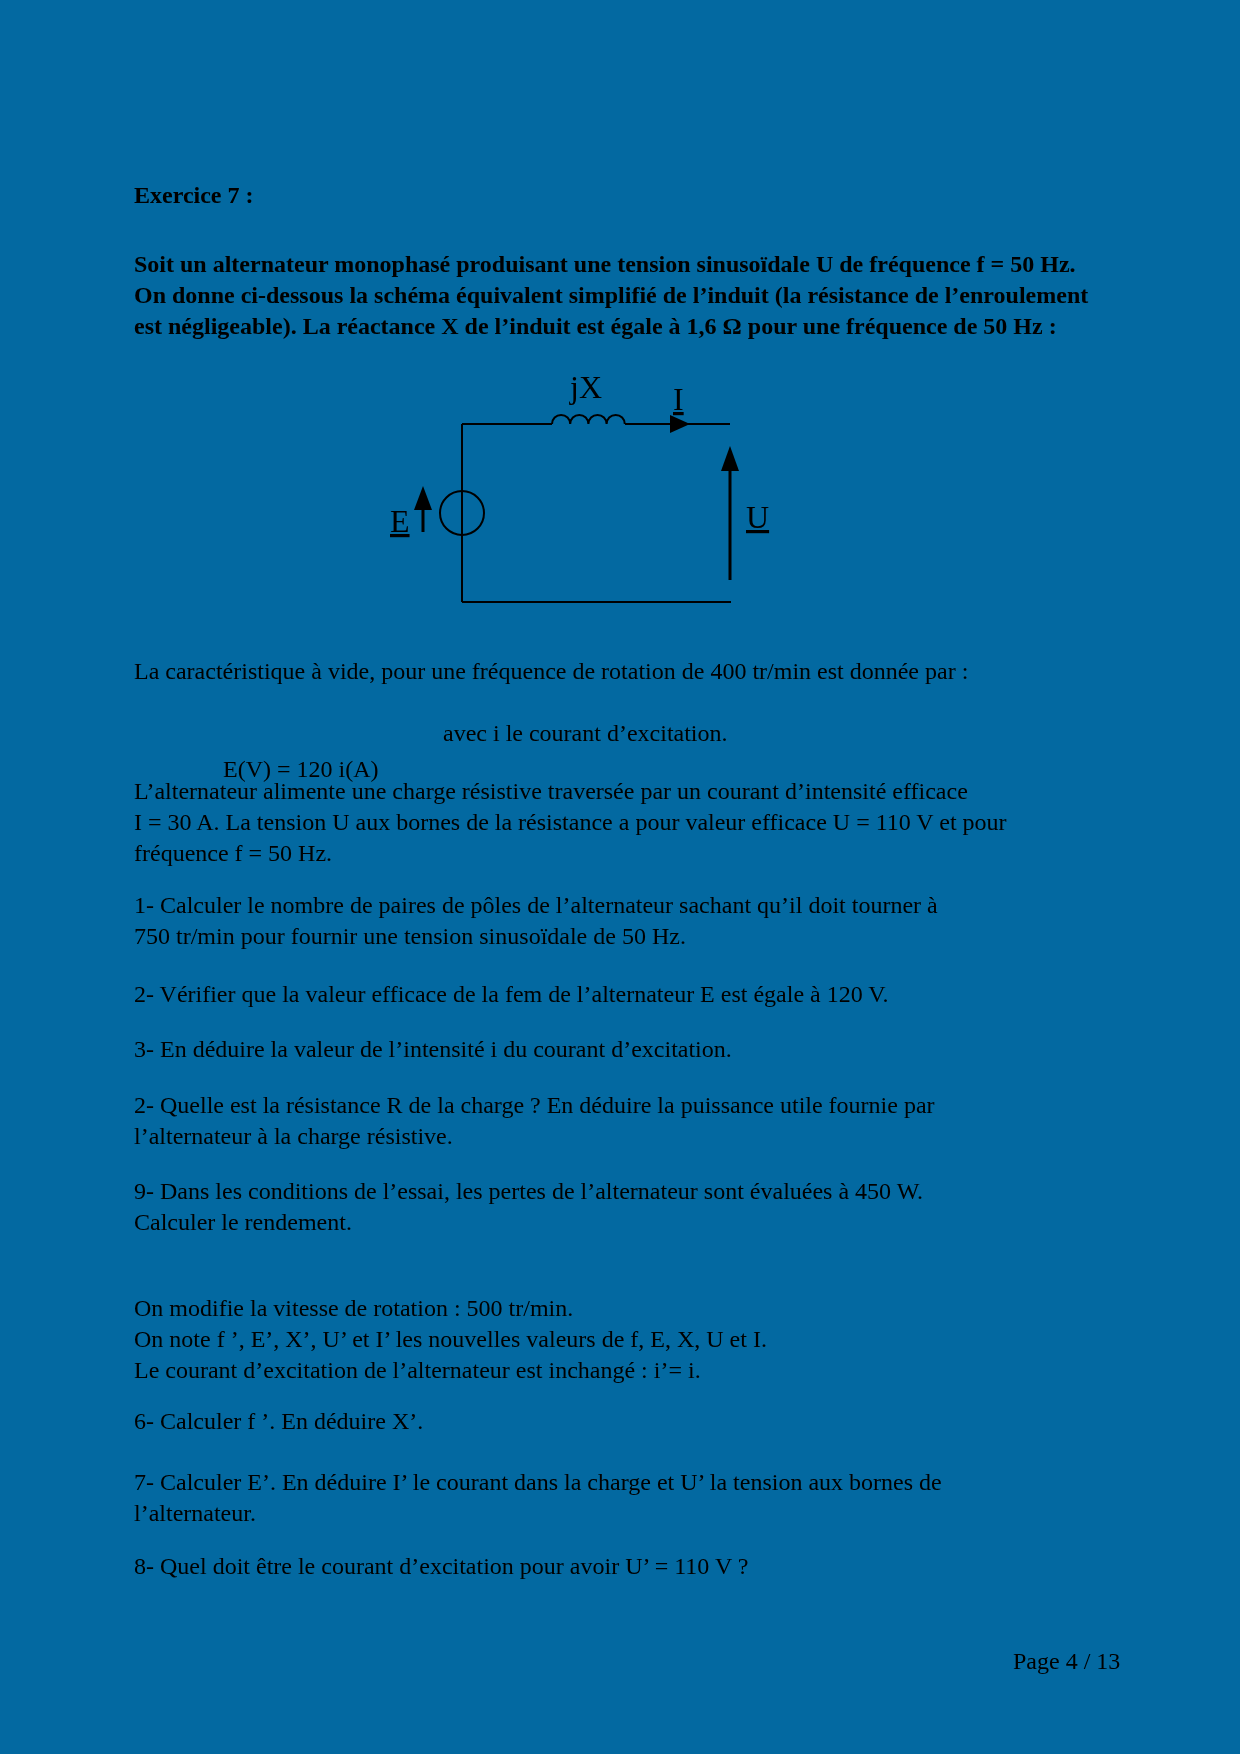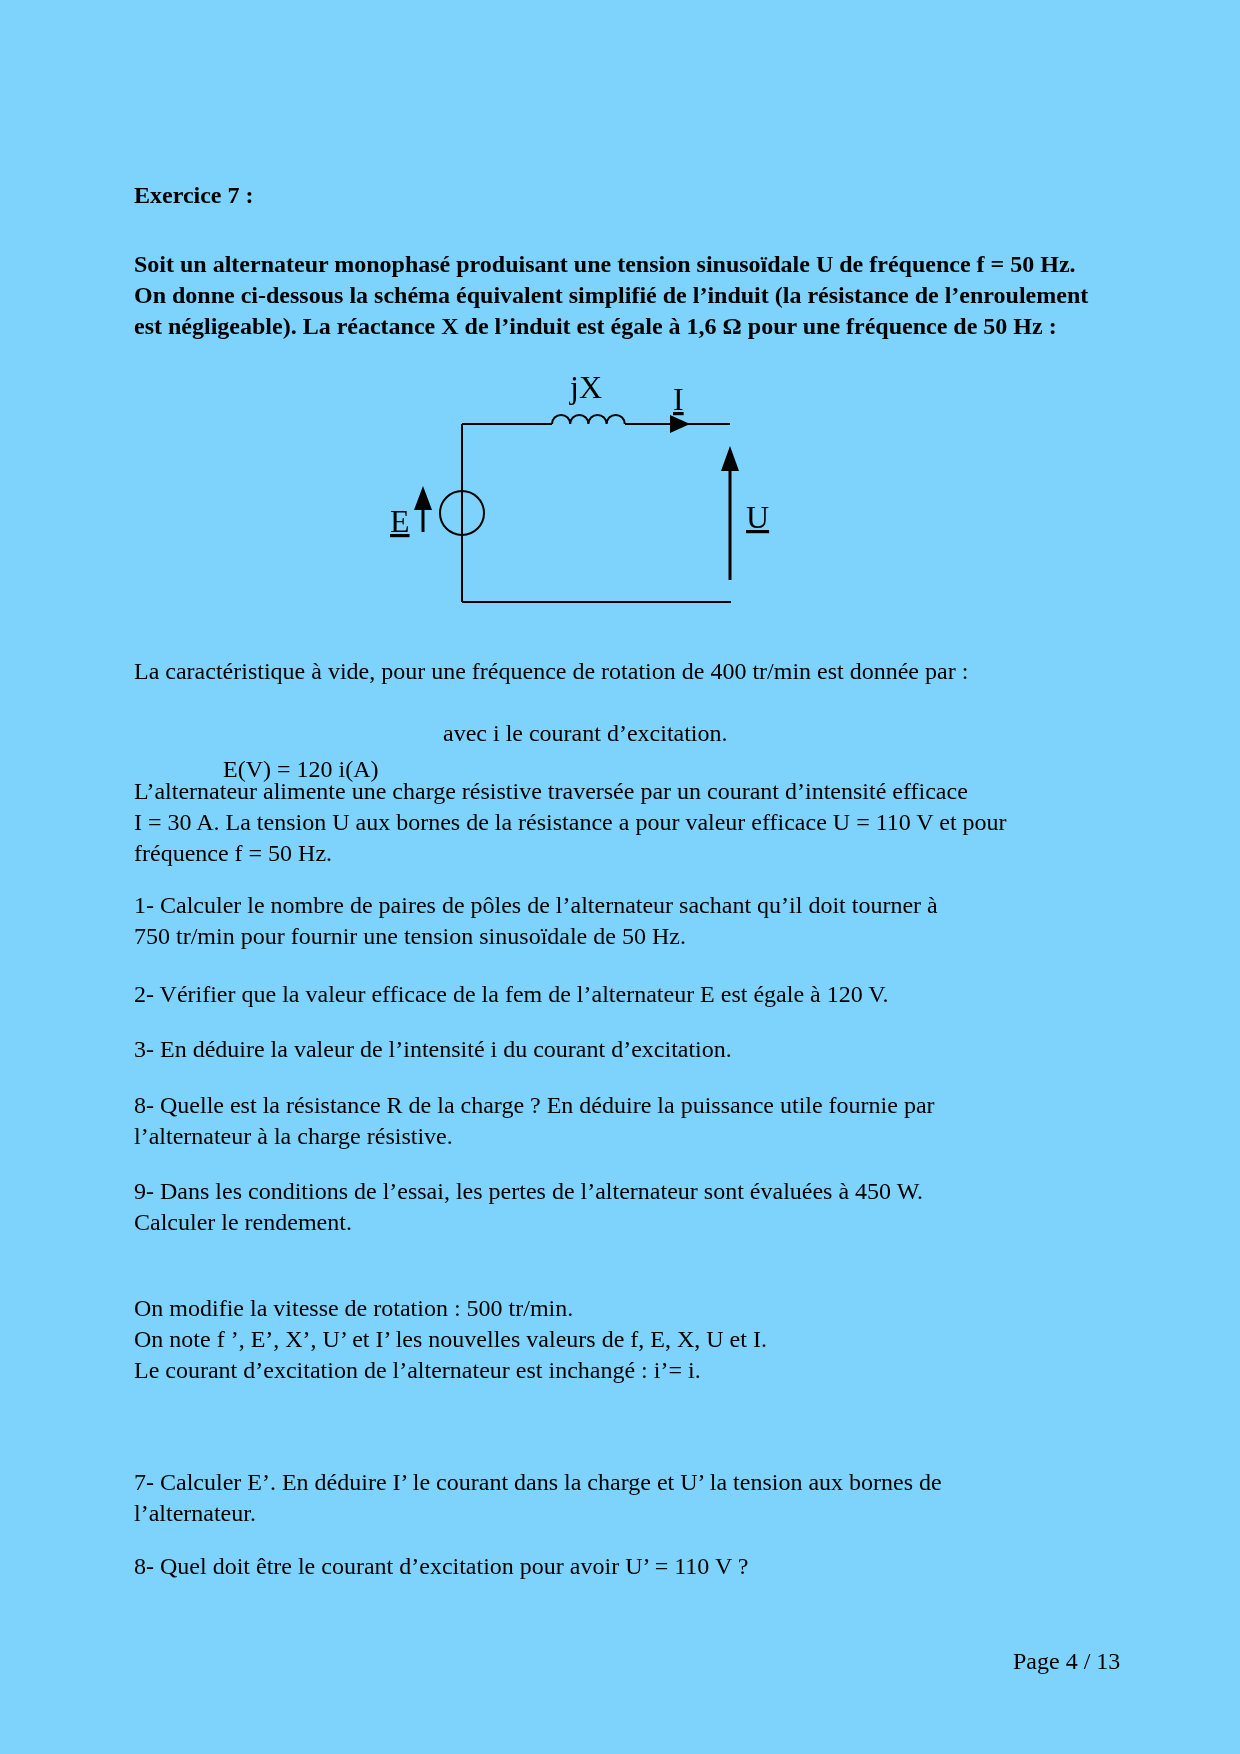--- a/index.html
+++ b/index.html
@@ -4,21 +4,21 @@
 <style>
   html, body {
     margin: 0;
     padding: 0;
     background: #808080;
   }
   .page {
     position: relative;
     width: 1240px;
     height: 1754px;
-    background: #7dd3fc;
+    background: #0369a1;
     margin: 0 auto;
     font-family: "Liberation Serif", "DejaVu Serif", serif;
     font-size: 24px;
     line-height: 31px;
     color: #000000;
     overflow: hidden;
   }
   .abs { position: absolute; }
   .block {
     position: absolute;
@@ -94,28 +94,29 @@
   </div>
 
   <div class="block" style="top:776px;">L’alternateur alimente une charge résistive traversée par un courant d’intensité efficace
 I = 30 A. La tension U aux bornes de la résistance a pour valeur efficace U = 110 V et pour
 fréquence f = 50 Hz.</div>
 
   <div class="block" style="top:890px;">1- Calculer le nombre de paires de pôles de l’alternateur sachant qu’il doit tourner à
 750 tr/min pour fournir une tension sinusoïdale de 50 Hz.</div>
   <div class="block" style="top:979px;">2- Vérifier que la valeur efficace de la fem de l’alternateur E est égale à 120 V.</div>
   <div class="block" style="top:1034px;">3- En déduire la valeur de l’intensité i du courant d’excitation.</div>
-  <div class="block" style="top:1090px;">8- Quelle est la résistance R de la charge ? En déduire la puissance utile fournie par
+  <div class="block" style="top:1090px;">2- Quelle est la résistance R de la charge ? En déduire la puissance utile fournie par
 l’alternateur à la charge résistive.</div>
   <div class="block" style="top:1176px;">9- Dans les conditions de l’essai, les pertes de l’alternateur sont évaluées à 450 W.
 Calculer le rendement.</div>
 
   <div class="block" style="top:1293px;">On modifie la vitesse de rotation : 500 tr/min.
 On note f ’, E’, X’, U’ et I’ les nouvelles valeurs de f, E, X, U et I.
 Le courant d’excitation de l’alternateur est inchangé : i’= i.</div>
 
+  <div class="block" style="top:1406px;">6- Calculer f ’. En déduire X’.</div>
   <div class="block" style="top:1467px;">7- Calculer E’. En déduire I’ le courant dans la charge et U’ la tension aux bornes de
 l’alternateur.</div>
   <div class="block" style="top:1551px;">8- Quel doit être le courant d’excitation pour avoir U’ = 110 V ?</div>
 
   <div class="footer">Page 4 / 13</div>
 
 </div>
 
 </body></html>

